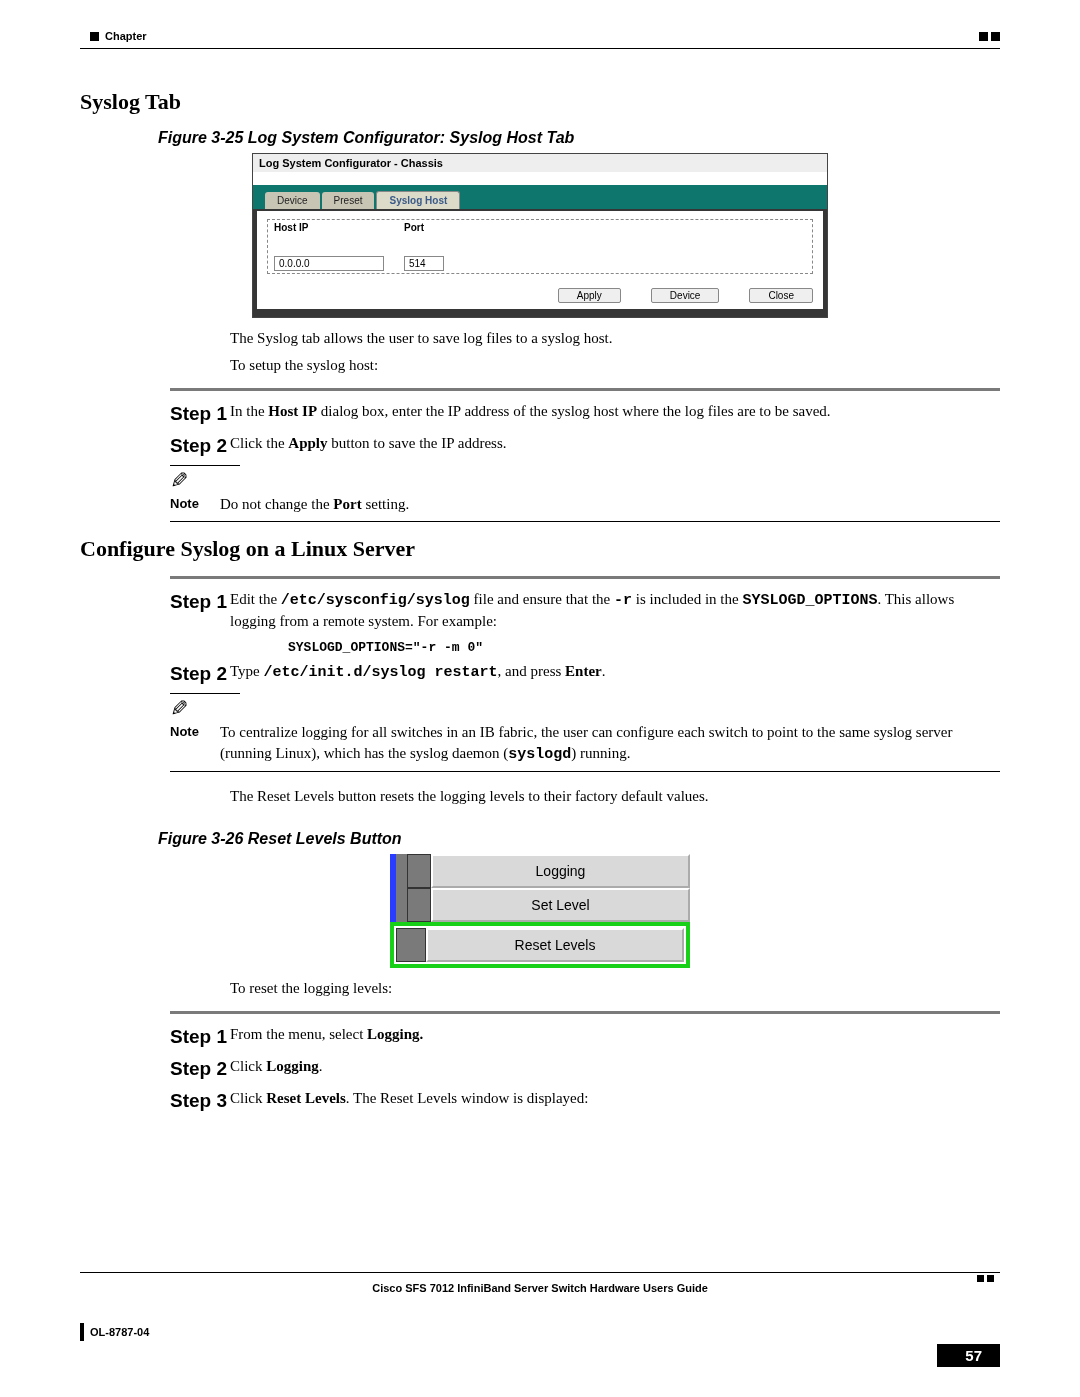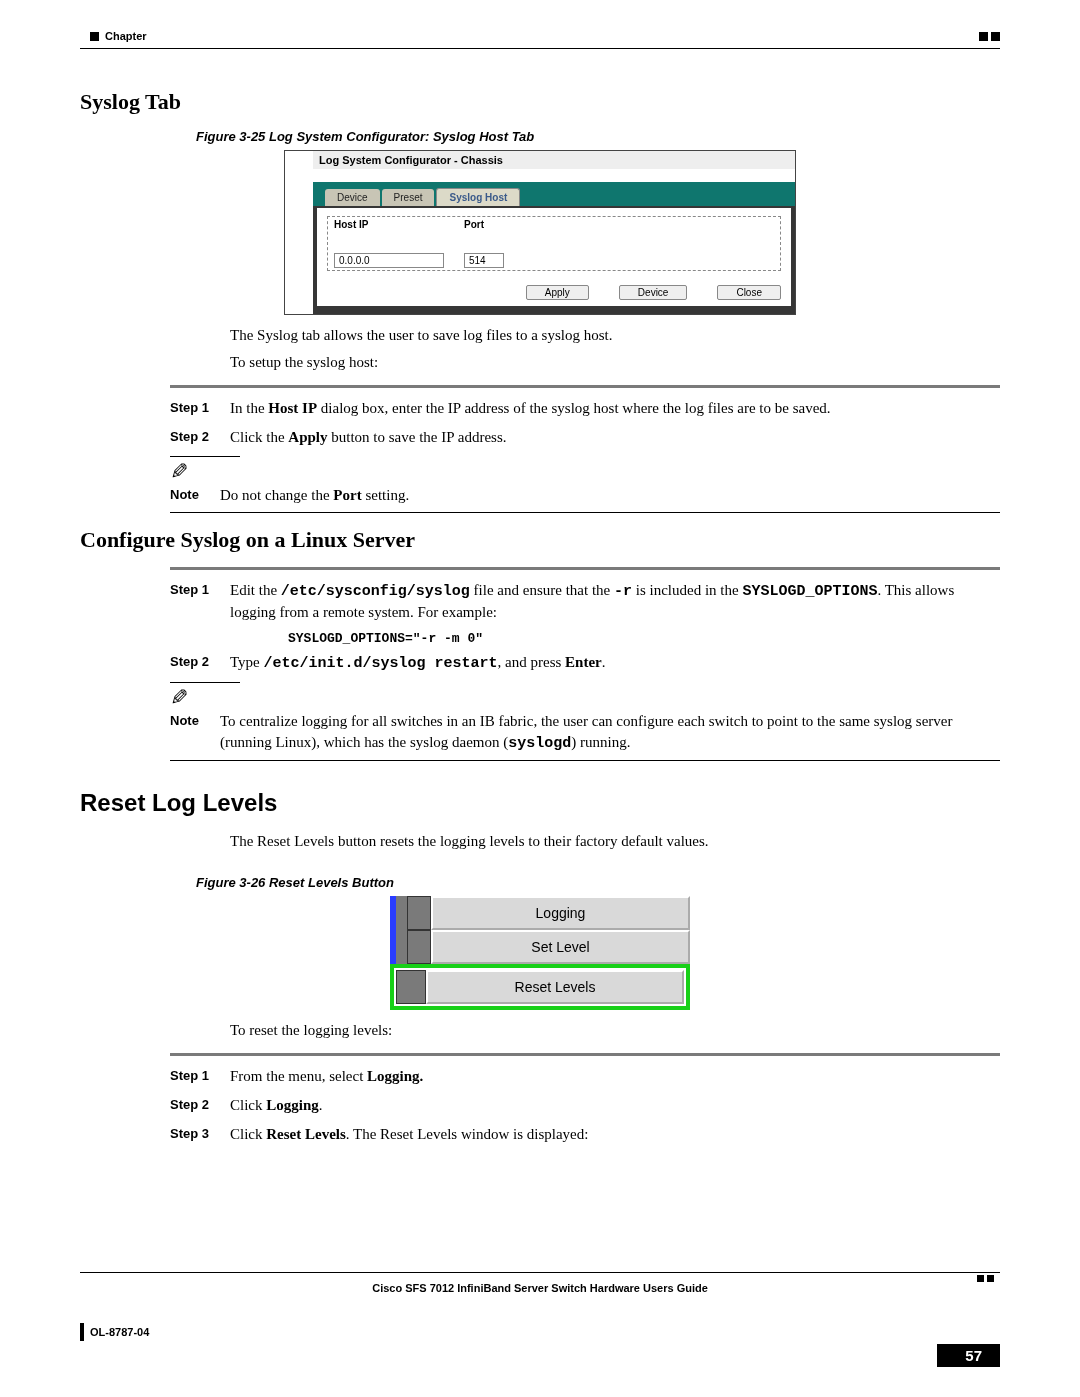--- a/index.html
+++ b/index.html
@@ -38,46 +38,46 @@
   .section-h3 {
     font-family: Liberation Serif, serif;
     font-weight: bold;
     font-size: 22px;
     margin-bottom: 14px;
   }
   .figure-caption {
     font-family: Arial, Helvetica, sans-serif;
     font-weight: bold;
     font-style: italic;
-    font-size: 13px;
-    margin-left: 116px;
+    font-size: 16px;
+    margin-left: 78px;
     margin-bottom: 6px;
   }
   .body-text { margin-left: 150px; margin-bottom: 6px; line-height: 1.4; }
   .rule-line { height: 3px; background: #7a7a7a; margin: 12px 0 10px 90px; }
   .step-row { display: flex; margin-bottom: 8px; margin-left: 90px; }
-  .step-label { font-family: Arial, Helvetica, sans-serif; font-weight: bold; font-size: 13px; width: 60px; flex-shrink: 0; padding-top:2px;}
+  .step-label { font-family: Arial, Helvetica, sans-serif; font-weight: bold; font-size: 19px; width: 60px; flex-shrink: 0; padding-top:2px;}
   .step-text { flex: 1; line-height: 1.4; }
   .note-block { margin-left: 90px; }
   .note-top-rule { border-top: 1px solid #000; width: 70px; margin-bottom: 2px; }
   .pencil-icon { font-size: 22px; transform: scaleX(-1); display:inline-block; }
   .note-row { display: flex; align-items: flex-start; border-bottom: 1px solid #000; padding-bottom: 6px; margin-bottom: 14px;}
   .note-label { font-family: Arial, Helvetica, sans-serif; font-weight: bold; font-size: 13px; width: 50px; flex-shrink:0; padding-top:2px;}
   .note-text { flex:1; line-height: 1.4; }
   .mono { font-family: "Courier New", monospace; font-weight: bold; }
   .code-indent { margin-left: 208px; font-family: "Courier New", monospace; font-weight: bold; font-size: 13px; margin-bottom: 6px; margin-top:2px;}
   .h2 {
     font-family: Arial, Helvetica, sans-serif;
     font-weight: bold;
     font-size: 24px;
     margin: 28px 0 14px 0;
   }
 
   
-  .fig25 { width: 512px; margin: 0 auto 10px auto; border: 1px solid #444; font-family: Arial, sans-serif; font-size: 11px; padding-left: 28px;}
+  .fig25 { width: 576px; margin: 0 auto 10px auto; border: 1px solid #444; font-family: Arial, sans-serif; font-size: 11px;}
   .fig25-title { background: #eee; padding: 3px 6px; font-weight: bold; }
   .fig25-tabs { background: #0f766e; padding: 6px 12px 0 12px; display:flex; gap:2px; align-items:flex-end;margin-top:13px; }
   .fig25-tab { background: #c8c5b5; padding: 3px 12px; border-radius: 3px 3px 0 0; font-size:10px; color:#222;}
   .fig25-tab.active { background: #dcdac8; color:#3a5a8a; font-weight:bold; border:1px solid #888; border-bottom:none;}
   .fig25-body { background: #363636; padding: 2px 4px 8px 4px;}
   .fig25-inner { background: #fff; padding: 8px 10px;}
   .fig25-fields { display:flex; gap:20px; border:1px dashed #888; padding:2px 6px;}
   .fig25-fg { display:flex; flex-direction:column; }
   .fig25-fg label { font-weight:bold; font-size:10px; }
   .fig25-fg .val { border:1px solid #888; padding:1px 4px; min-width:110px; font-size:10px; background:#fff;margin-top:23px;}
@@ -214,21 +214,20 @@
     <span class="pencil-icon">✎</span>
     <div class="note-row">
       <div class="note-label">Note</div>
       <div class="note-text">
         <span>To centralize logging for all switches in an IB fabric, the user can configure each switch to point to the same syslog server (running Linux), which has the syslog daemon (</span><span class="mono">syslogd</span><span>) running.</span>
       </div>
     </div>
   </div>
 
   
-  <div class="h2">Reset Log Levels</div>
   <div class="body-text">The Reset Levels button resets the logging levels to their factory default values.</div>
 
   <br>
   <div class="figure-caption">Figure 3-26   Reset Levels Button</div>
 
   <div class="fig26">
     <div class="fig26-row">
       <div class="side"></div>
       <div class="sidegg"></div>
       <div class="sideg"></div>

